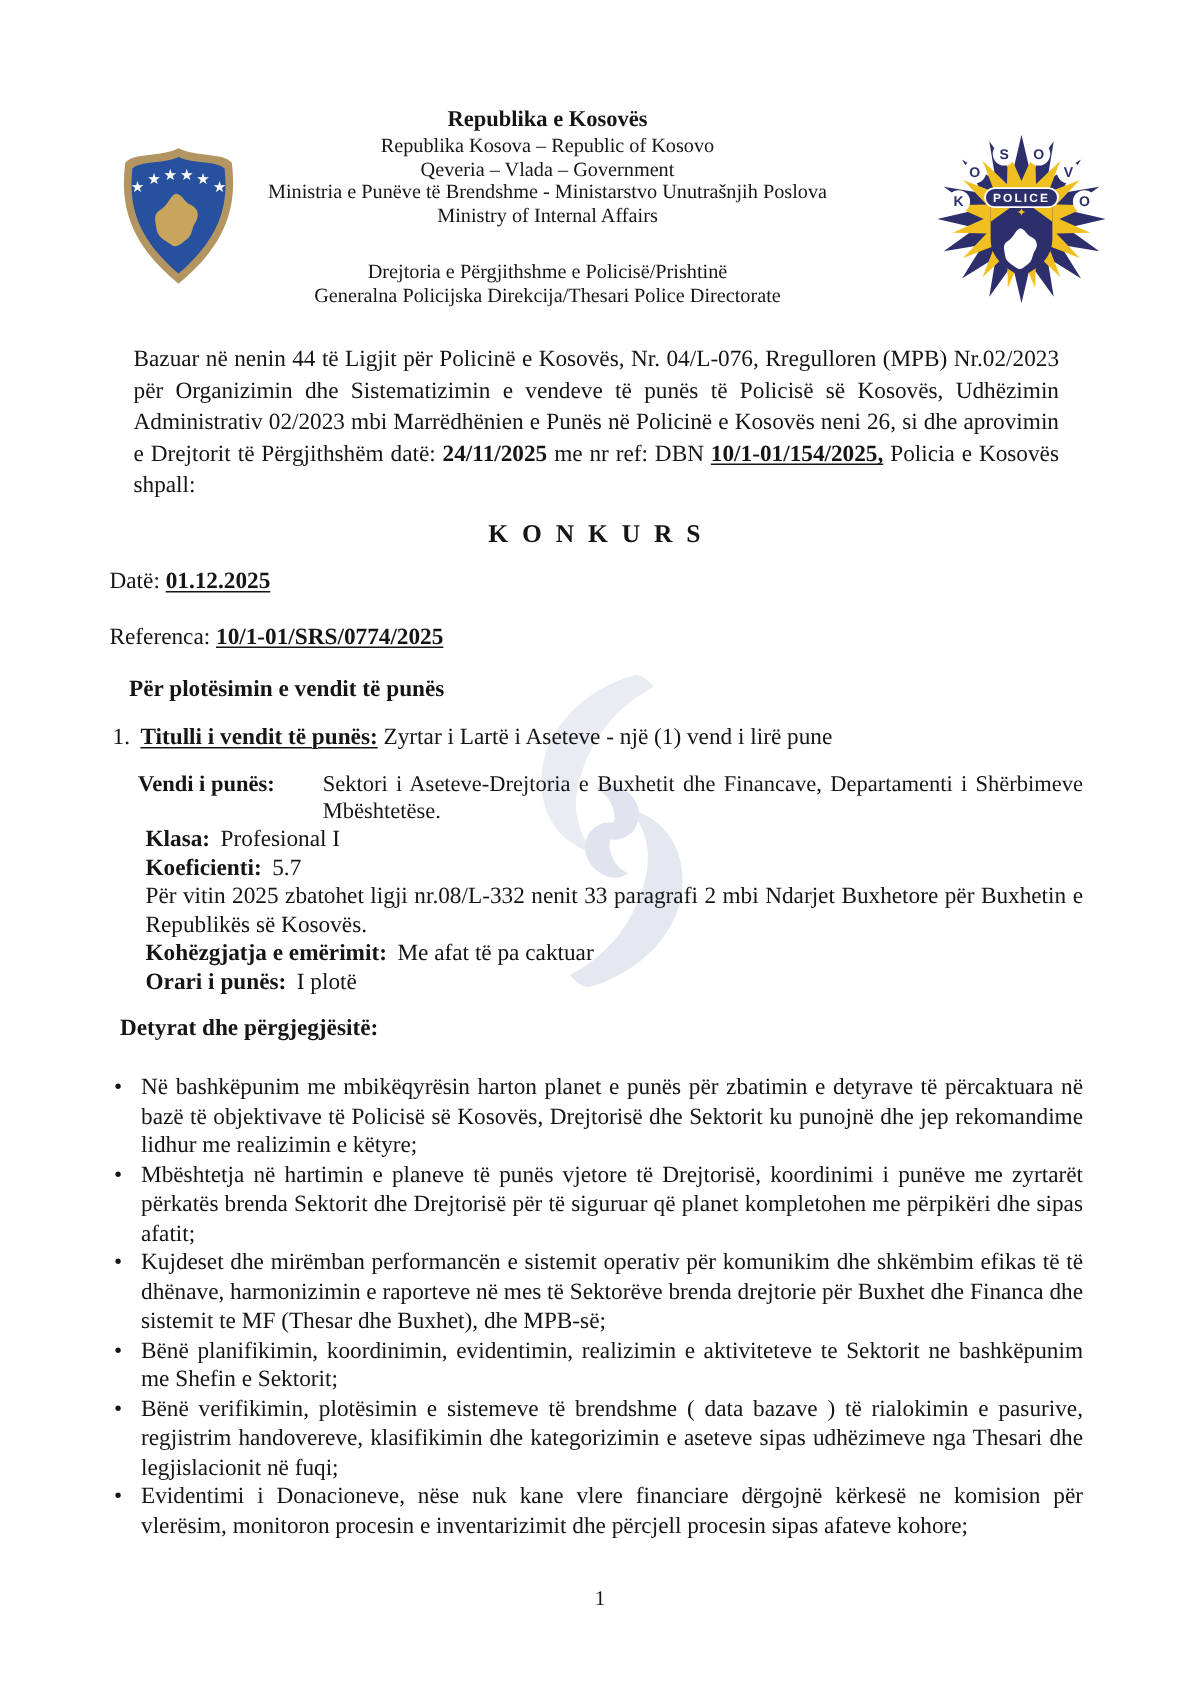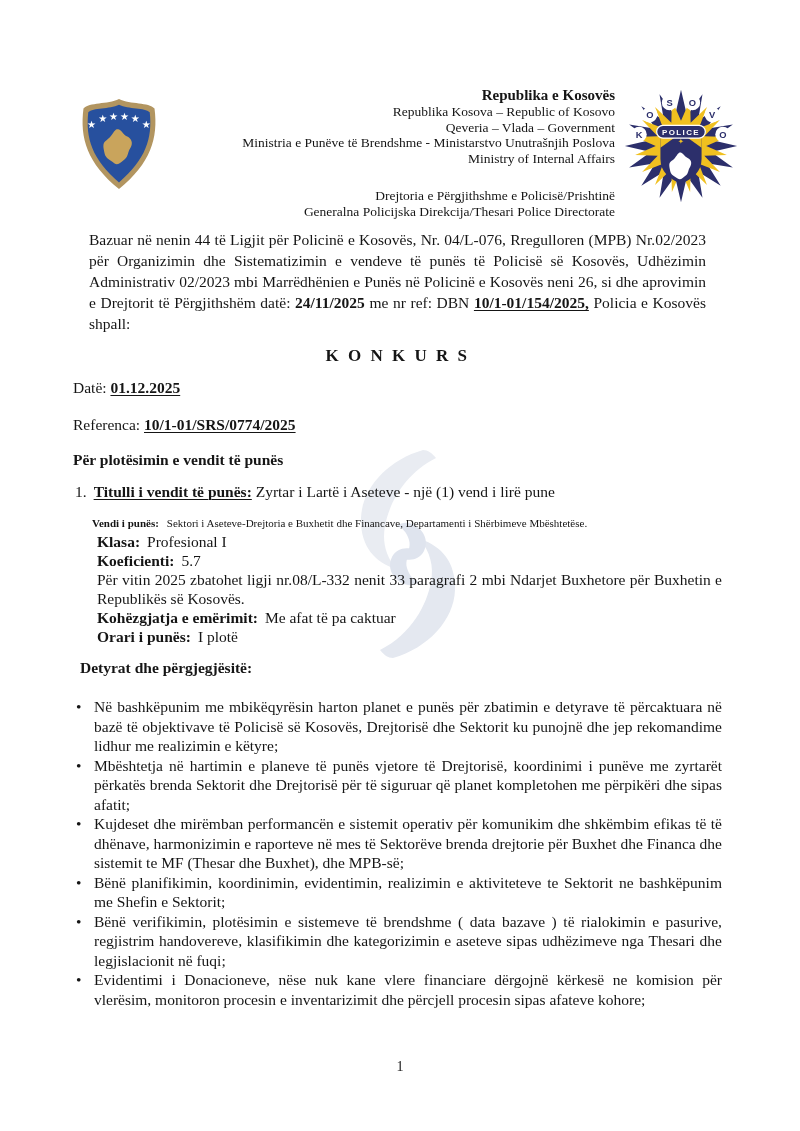--- a/index.html
+++ b/index.html
@@ -8,35 +8,35 @@
     box-sizing:border-box; padding:68px 78px 0 73px;
     font-family:"Liberation Serif", serif; color:#151515; overflow:hidden;
   }
   .content { position:relative; z-index:2; }
   
   .watermark { position:absolute; left:348px; top:448px; width:120px; height:212px; z-index:1; }
   
   .letterhead { position:relative; height:125px; }
   .emblem-coat   { position:absolute; left:2px;  top:28px; width:88px;  height:96px; }
   .emblem-police { position:absolute; left:545px; top:20px; width:126px; height:116px; }
-  .head-text { position:absolute; left:42px; top:19px; width:500px; text-align:right;
+  .head-text { position:absolute; left:42px; top:4px; width:500px; text-align:center;
                font-size:13.5px; line-height:15.5px; }
   .head-title { font-weight:bold; font-size:15px; line-height:17px; }
   .head-dir { margin-top:22px; }
   
   .intro { margin:36px 16px 0; font-size:15.5px; line-height:21px; text-align:justify; }
   .konkurs { margin:12px 0 0; text-align:center; font-size:17px; font-weight:bold; letter-spacing:2.5px; }
   .date-line { margin-top:13px; font-size:15.5px; }
   .ref-line  { margin-top:19px; font-size:15.5px; }
-  .sec-head  { margin-top:17px; font-size:15.5px; font-weight:bold; }
+  .sec-head  { margin-top:17px; font-size:15.5px; font-weight:bold;margin-left:13px; }
   .pos-title { margin-top:14px; font-size:15.5px; padding-left:2px; }
   .pos-title .tlabel { margin-left:7px; }
   .u { text-decoration:underline; text-underline-offset:2px; text-decoration-thickness:1.4px; }
   b  { font-weight:bold; }
-  .vendi { margin-top:13px; font-size:11px; line-height:18px; display:flex; padding-left:19px; }
+  .vendi { margin-top:13px; font-size:15px; line-height:18px; display:flex; padding-left:19px;gap:24px; }
   .vendi-label { font-weight:bold; white-space:nowrap; }
   .vendi-value { flex:1; text-align:justify; margin-left:8px; }
   .kv  { font-size:15.5px; line-height:19px; padding-left:24px; }
   .kv .v { margin-left:7px; }
   .law { font-size:15.5px; line-height:19px; padding-left:24px; text-align:justify; }
   .duties-head { margin-top:13px; padding-left:7px; font-weight:bold; font-size:15.5px; }
   ul.duties { margin:20px 0 13px; padding:0; list-style:none; font-size:15.5px; line-height:19.5px; }
   ul.duties li { position:relative; padding-left:21px; text-align:justify; }
   ul.duties li::before { content:"\2022"; position:absolute; left:3px; }
   .page-footer { position:absolute; left:0; top:1059px; width:800px; text-align:center;

